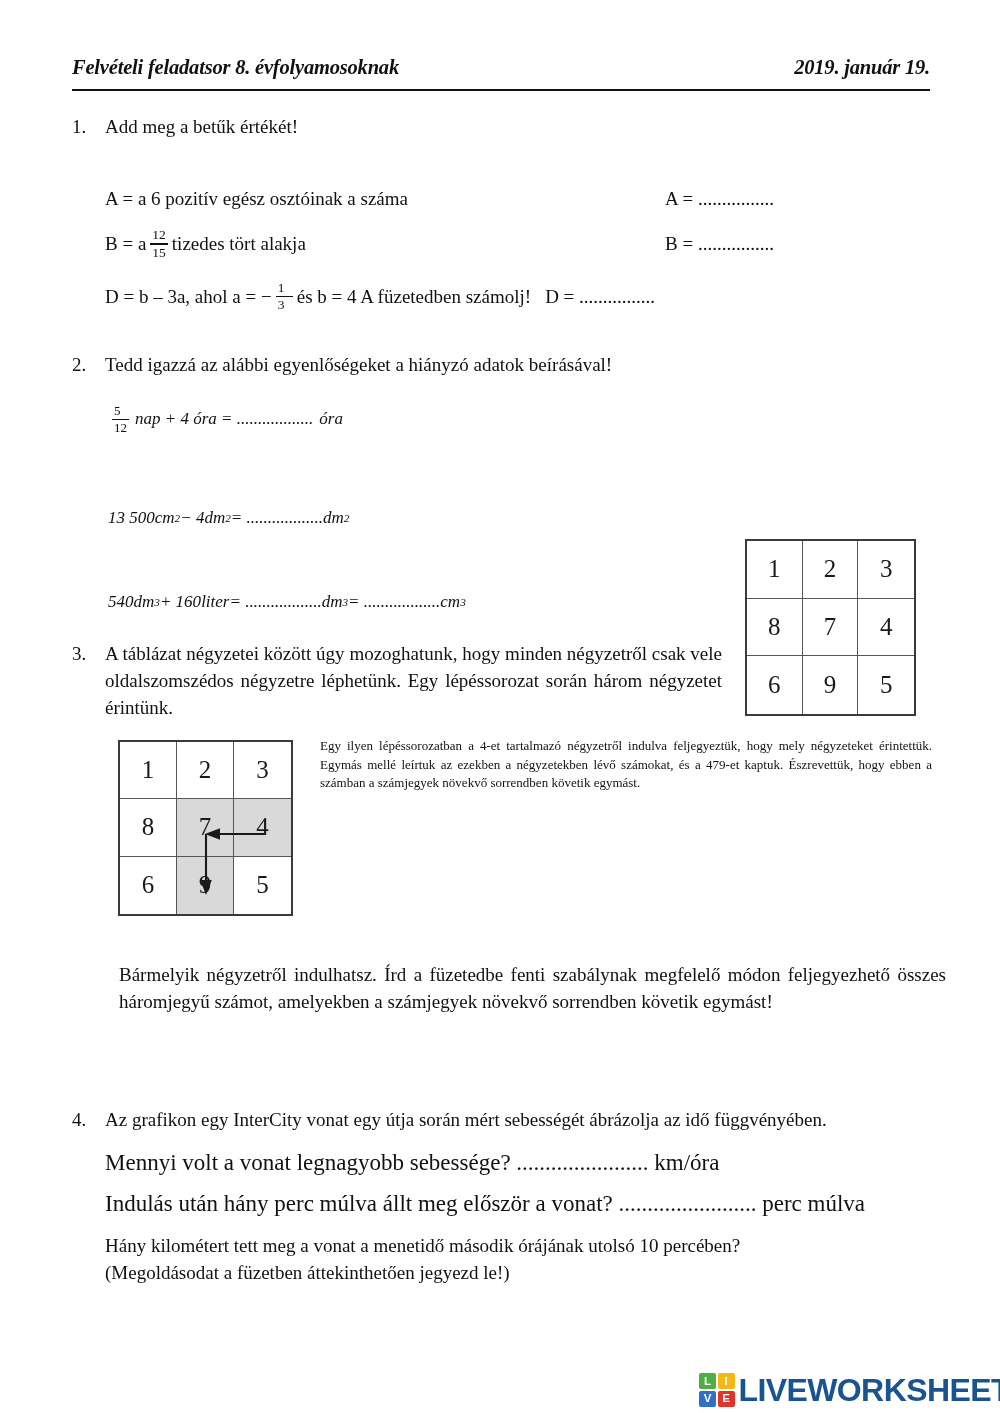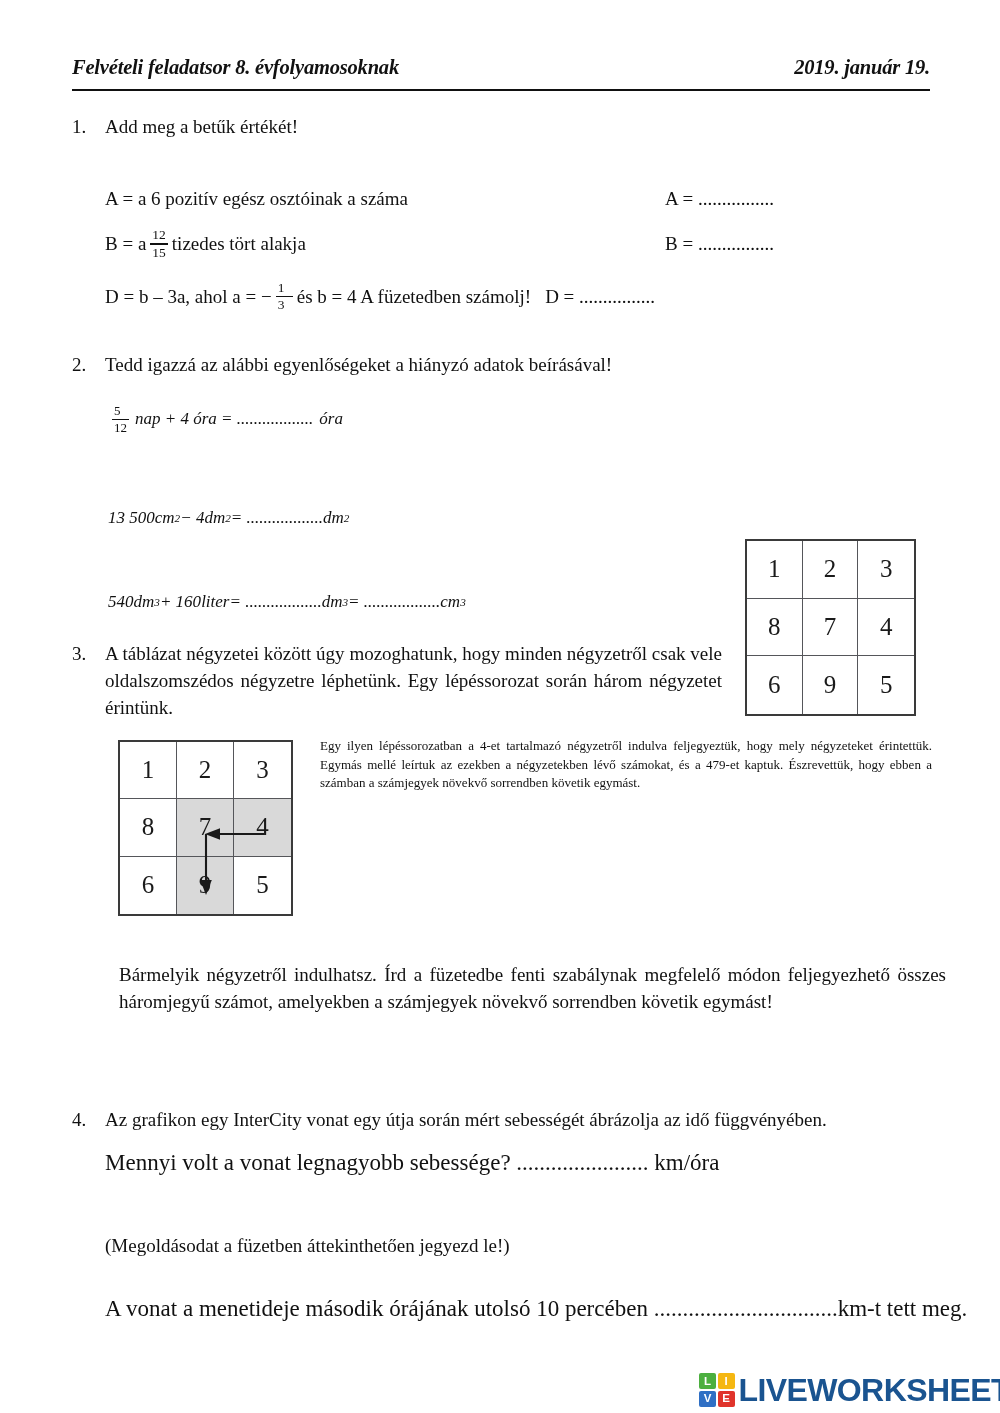--- a/index.html
+++ b/index.html
@@ -418,26 +418,27 @@
 
   <div id="task3-side">Egy ilyen lépéssorozatban a 4-et tartalmazó négyzetről indulva feljegyeztük, hogy mely négyzeteket érintettük. Egymás mellé leírtuk az ezekben a négyzetekben lévő számokat, és a 479-et kaptuk. Észrevettük, hogy ebben a számban a számjegyek növekvő sorrendben követik egymást.</div>
   <div id="task3-after">Bármelyik négyzetről indulhatsz. Írd a füzetedbe fenti szabálynak megfelelő módon feljegyezhető összes háromjegyű számot, amelyekben a számjegyek növekvő sorrendben követik egymást!</div>
 
   <div class="task" id="task4">
     <div class="task-num">4.</div>
     <div class="task-body">Az grafikon egy InterCity vonat egy útja során mért sebességét ábrázolja az idő függvényében.</div>
   </div>
 
   <div class="q-line" id="q1">Mennyi volt a vonat legnagyobb sebessége?  ....................... km/óra</div>
+  <div class="q-line" id="q2">Indulás után hány perc múlva állt meg először a vonat?  ........................ perc múlva</div>
 
   <div id="q3">
+    <div>Hány kilométert tett meg a vonat a menetidő második órájának utolsó 10 percében?</div>
     <div class="lastline">(Megoldásodat a füzetben áttekinthetően jegyezd le!)</div>
   </div>
 
-  <div class="q-line" id="q4">A vonat a menetideje második órájának utolsó 10 percében ................................km-t tett meg.</div>
 
   <div class="logo">
     <div class="logo-tiles">
       <div class="logo-tile" id="tile0" style="background: rgb(76, 175, 63);">L</div>
       <div class="logo-tile" id="tile1" style="background: rgb(245, 183, 18);">I</div>
       <div class="logo-tile" id="tile2" style="background: rgb(47, 111, 196);">V</div>
       <div class="logo-tile" id="tile3" style="background: rgb(224, 52, 43);">E</div>
     </div>
     <div class="logo-word" style="color: rgb(26, 84, 144);">LIVEWORKSHEETS</div>
   </div>

